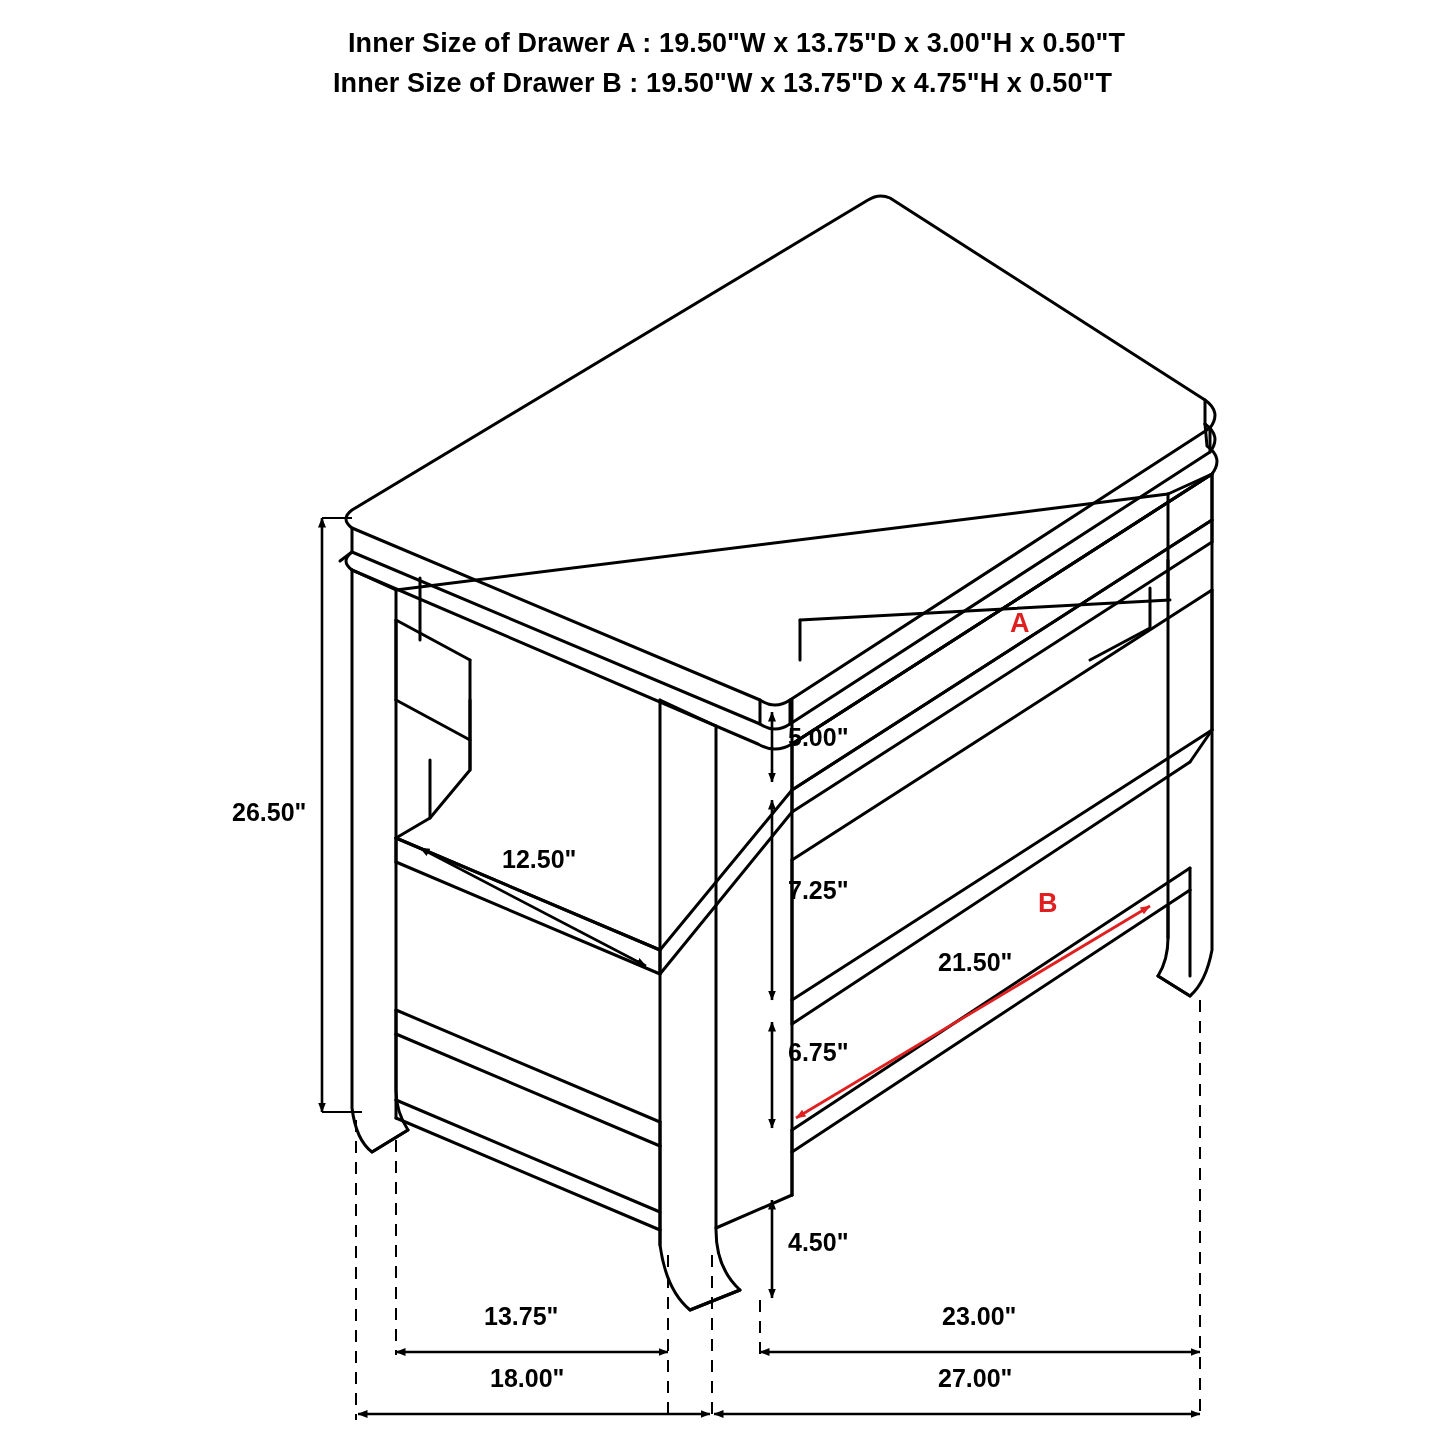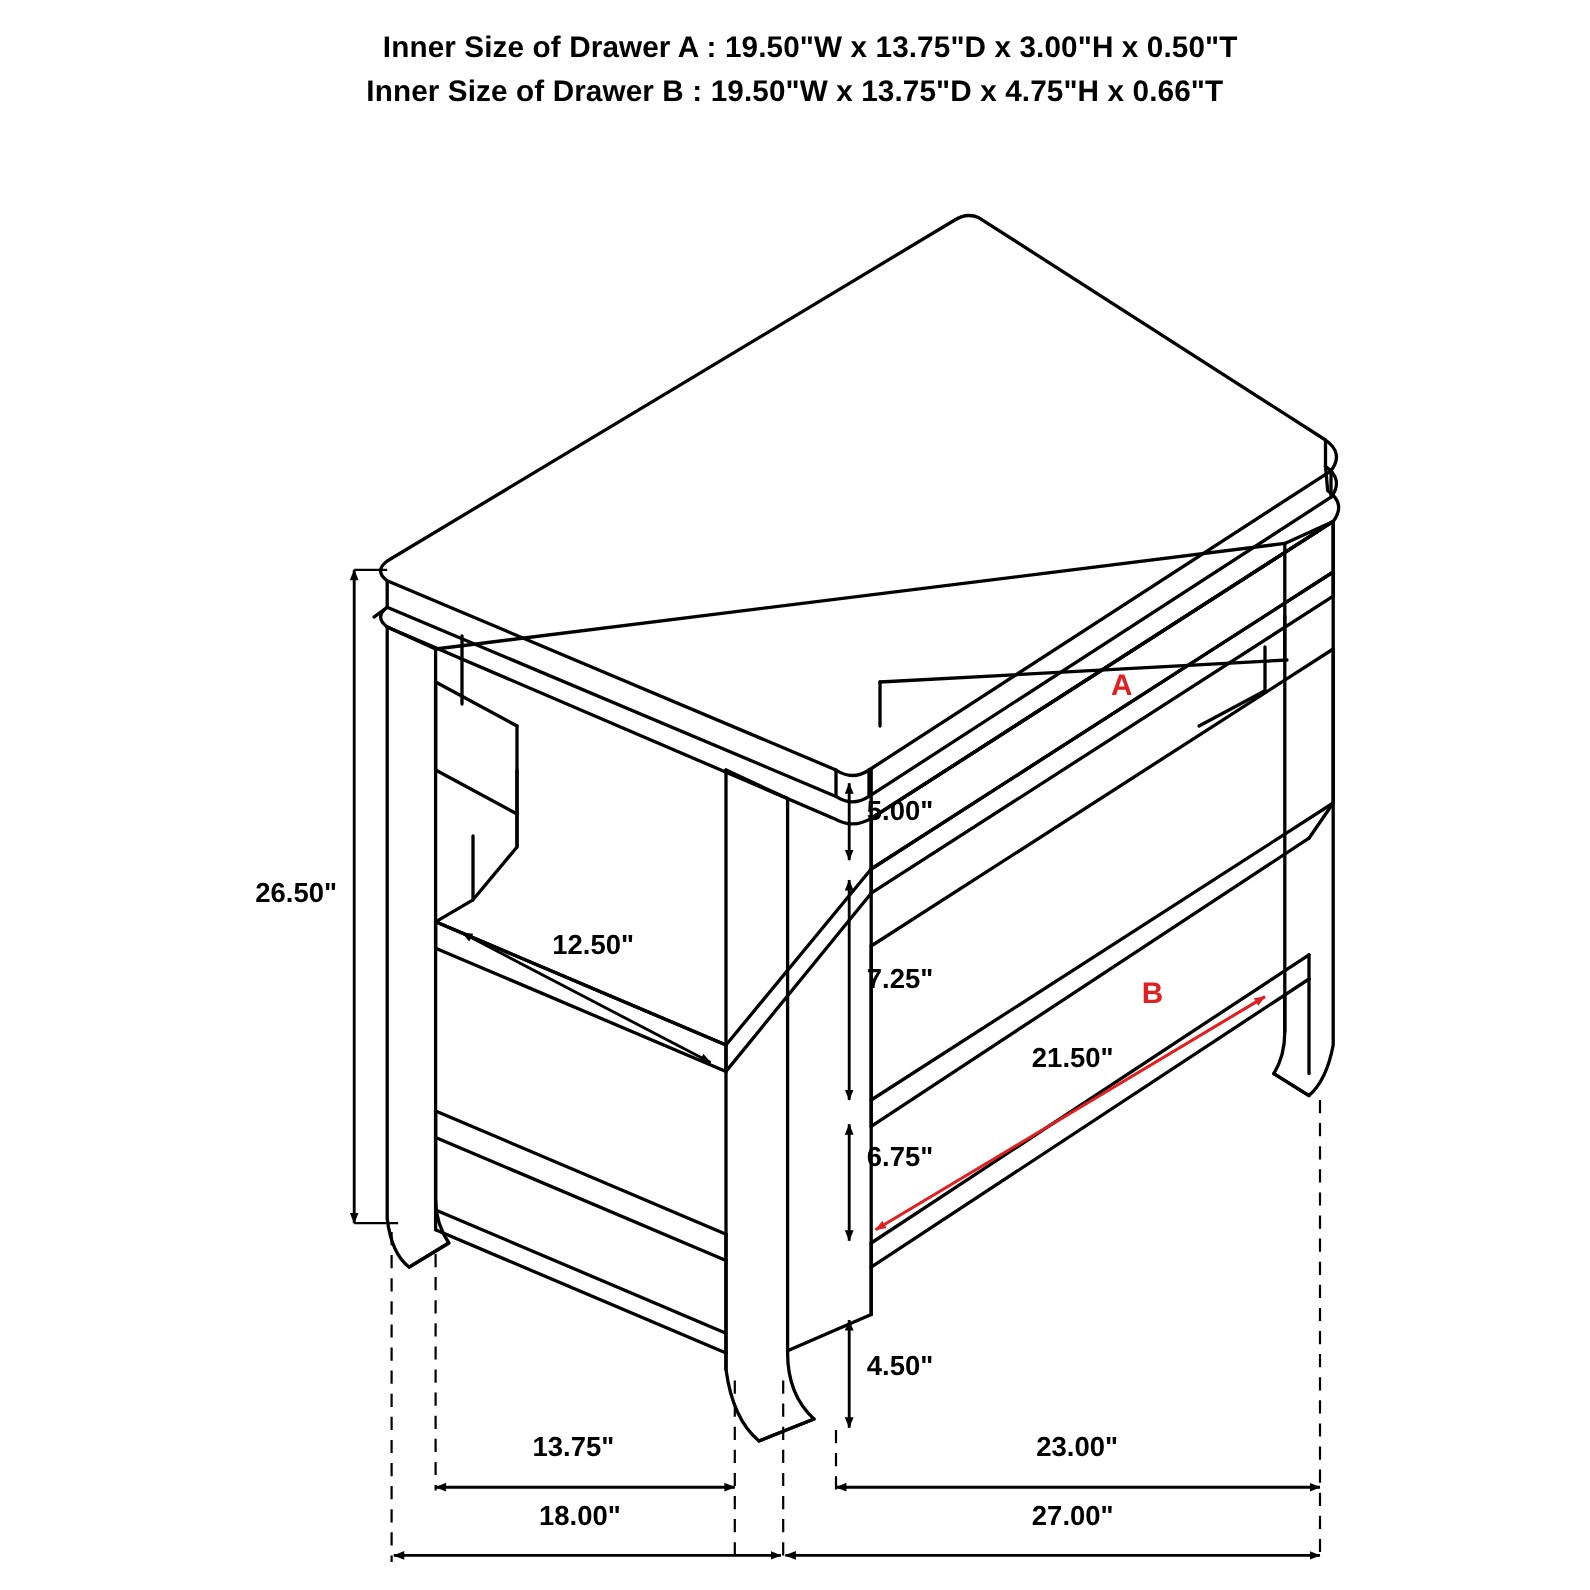--- a/index.html
+++ b/index.html
@@ -48,21 +48,21 @@
     color: #e02020;
     white-space: nowrap;
   }
 </style>
 </head>
 <body>
 
 <div id="page">
 
   <div class="hdr" id="hdr1">Inner Size of Drawer A : 19.50"W x 13.75"D x 3.00"H x 0.50"T</div>
-  <div class="hdr" id="hdr2">Inner Size of Drawer B : 19.50"W x 13.75"D x 4.75"H x 0.66"T</div>
+  <div class="hdr" id="hdr2">Inner Size of Drawer B : 19.50"W x 13.75"D x 4.75"H x 0.50"T</div>
 
   <svg id="drawing" viewBox="0 0 1445 1445">
     <defs>
       <marker id="arrowEnd" markerWidth="11" markerHeight="11" refX="9.5" refY="4" orient="auto" markerUnits="userSpaceOnUse">
         <path d="M0,0 L10,4 L0,8 z" fill="#000"></path>
       </marker>
       <marker id="arrowStart" markerWidth="11" markerHeight="11" refX="0.5" refY="4" orient="auto" markerUnits="userSpaceOnUse">
         <path d="M10,0 L0,4 L10,8 z" fill="#000"></path>
       </marker>
       <marker id="arrowEndR" markerWidth="11" markerHeight="11" refX="9.5" refY="4" orient="auto" markerUnits="userSpaceOnUse">

